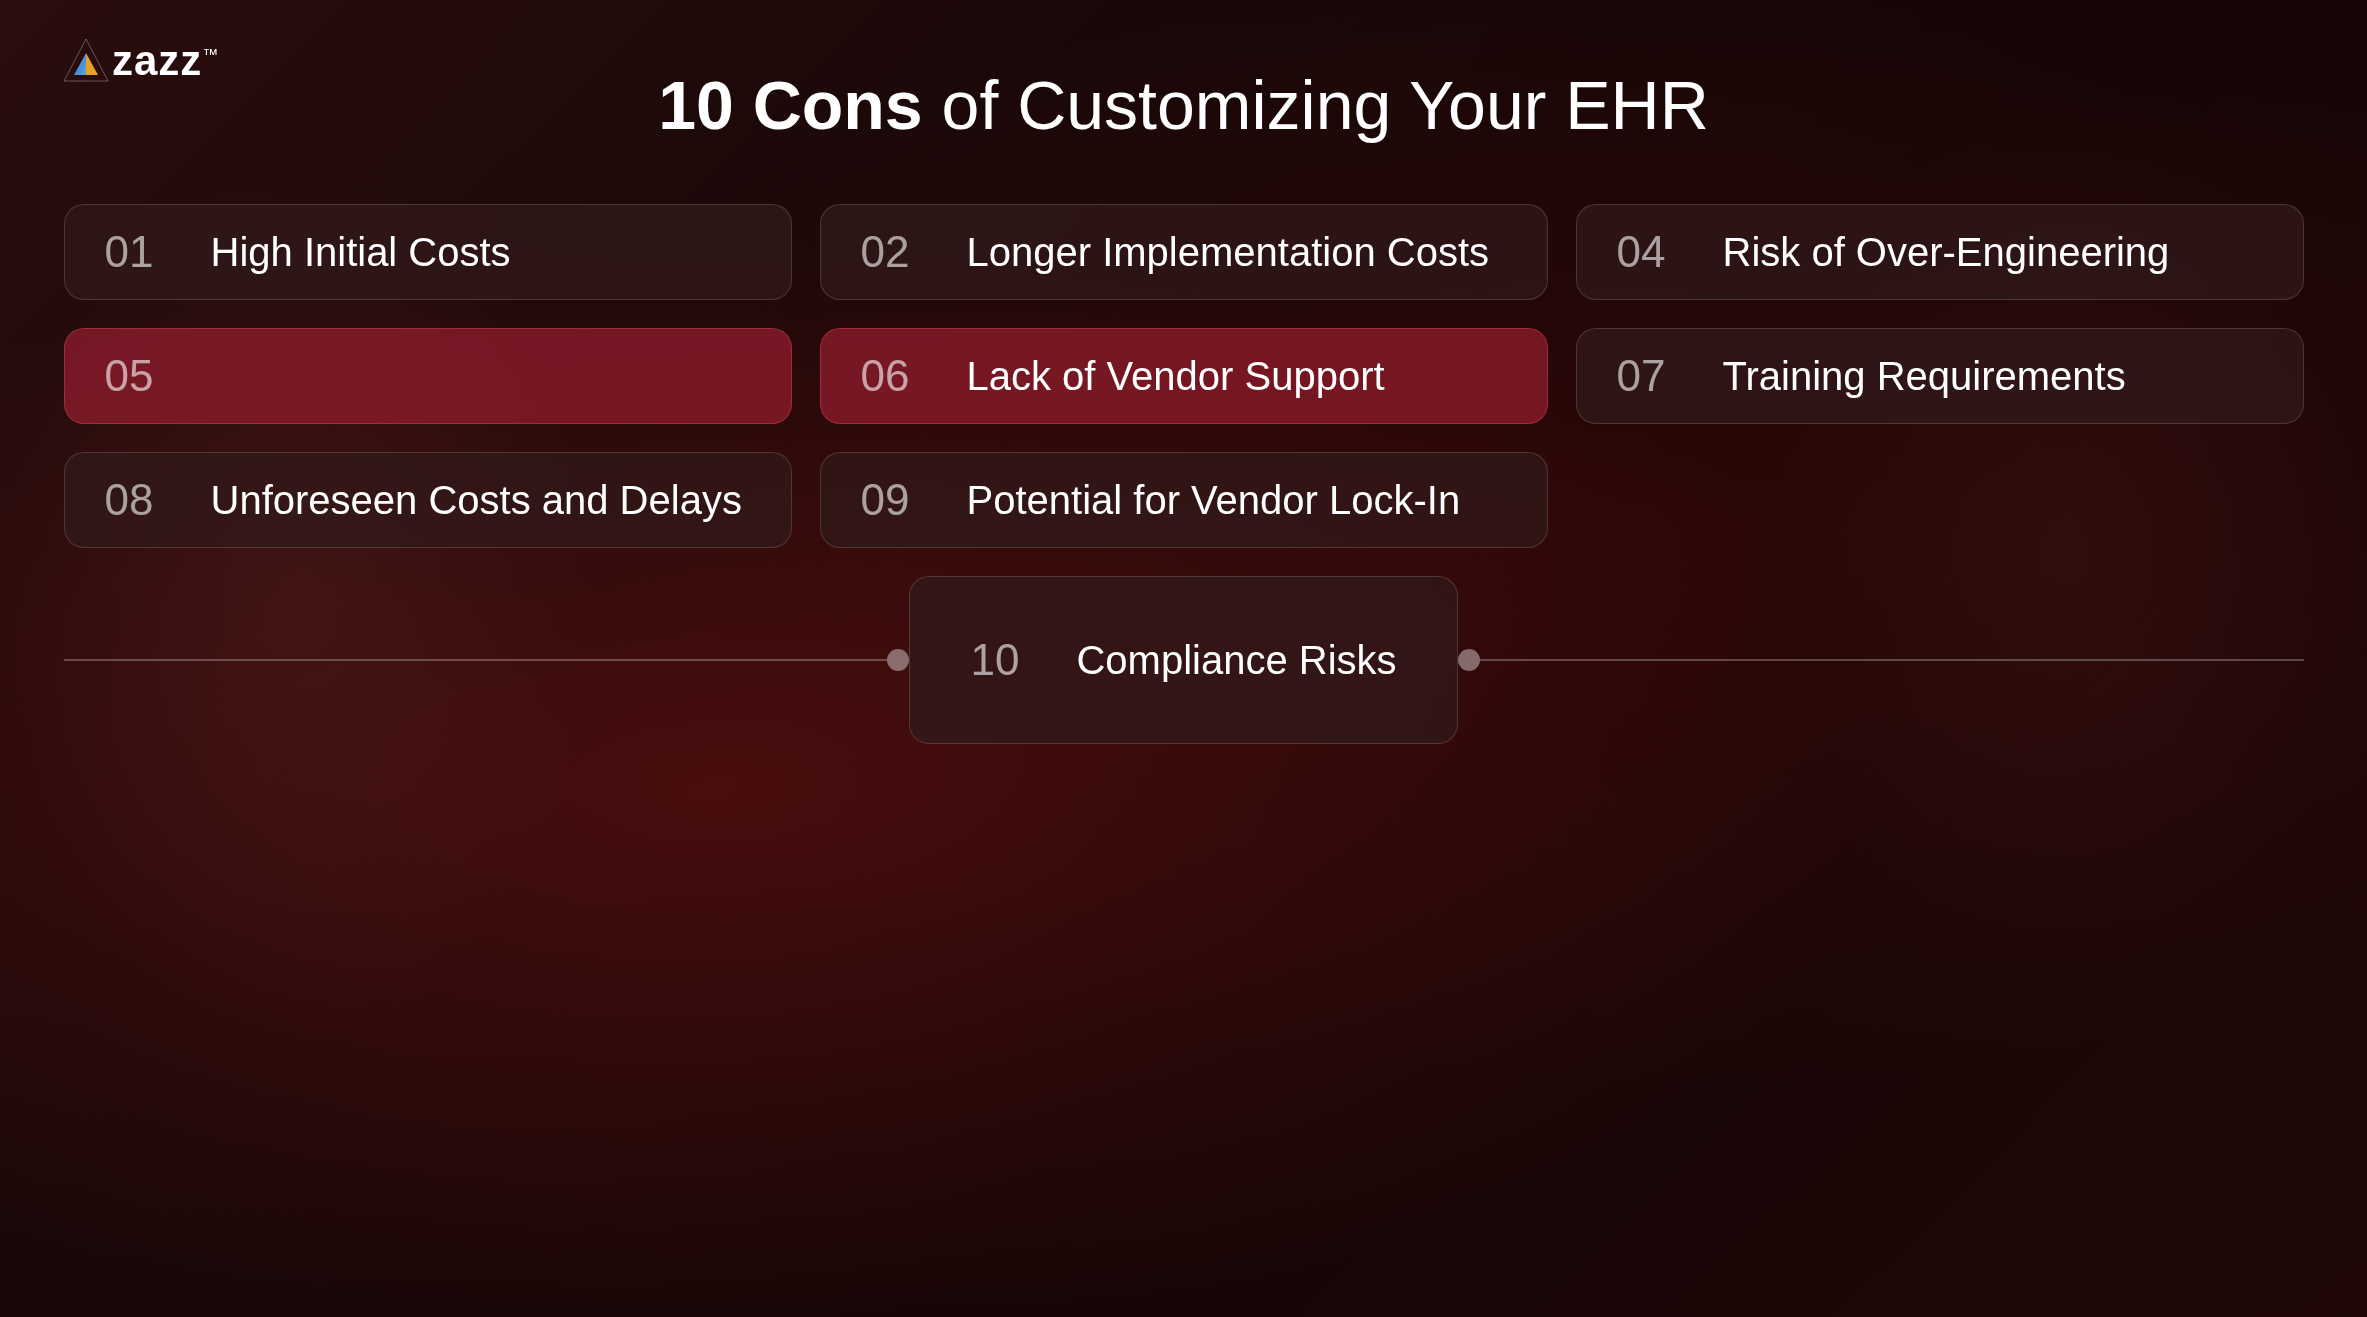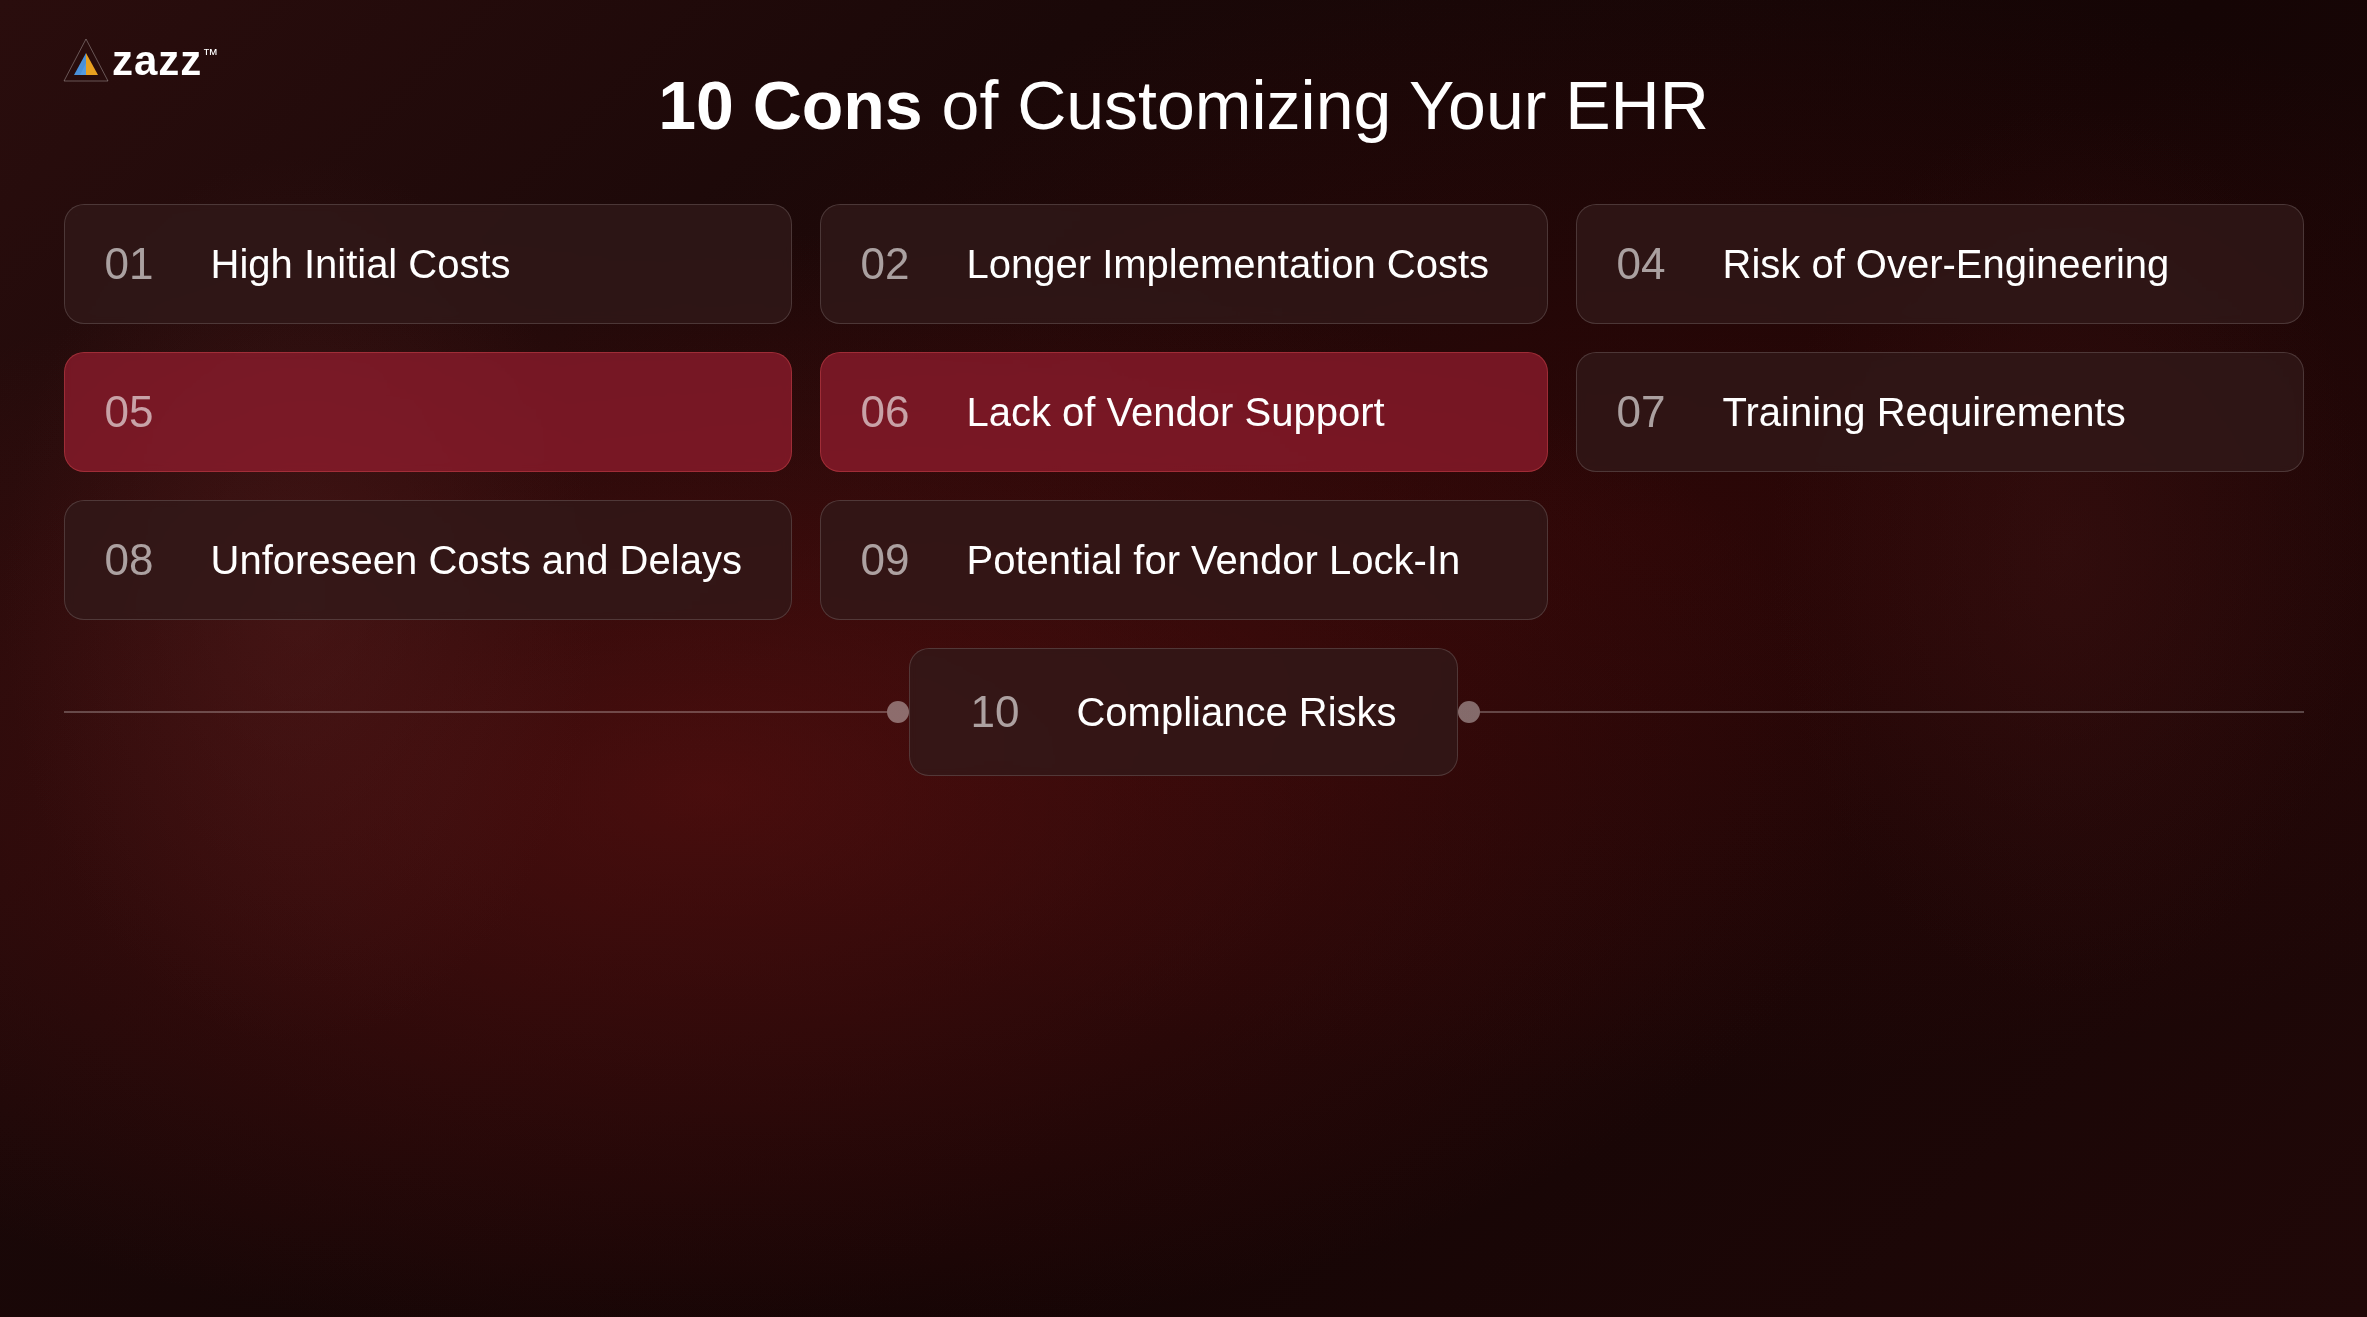--- a/index.html
+++ b/index.html
@@ -101,21 +101,21 @@
       width: 100%;
       max-width: 2240px;
     }
 
     .card {
       background: rgba(50, 25, 25, 0.75);
       border: 1px solid rgba(255, 255, 255, 0.15);
       border-radius: 20px;
       display: flex;
       align-items: center;
-      padding: 34px 40px;
+      padding: 22px 40px;
       gap: 36px;
       backdrop-filter: blur(4px);
     }
 
     .card.highlighted {
       background: rgba(160, 30, 50, 0.65);
       border: 1px solid rgba(255, 100, 100, 0.3);
     }
 
     .card-number {
@@ -143,21 +143,21 @@
       margin-top: 28px;
       position: relative;
     }
 
     .bottom-card {
       background: rgba(50, 25, 25, 0.75);
       border: 1px solid rgba(255, 255, 255, 0.15);
       border-radius: 20px;
       display: flex;
       align-items: center;
-      padding: 38px 60px;
+      padding: 58px 60px;
       gap: 36px;
       backdrop-filter: blur(4px);
       position: relative;
       z-index: 2;
     }
 
     .connector-dot {
       width: 22px;
       height: 22px;
       border-radius: 50%;

